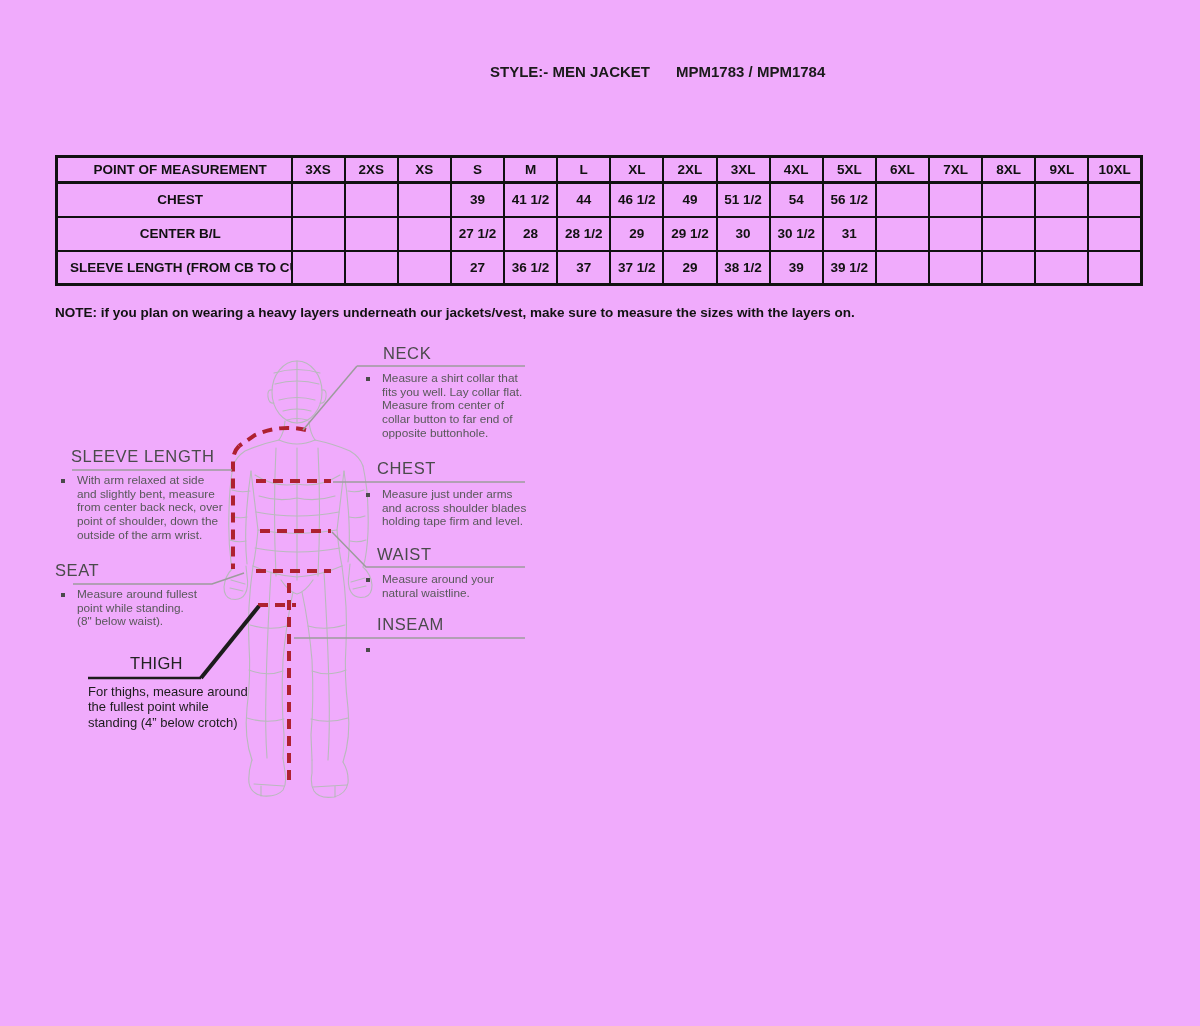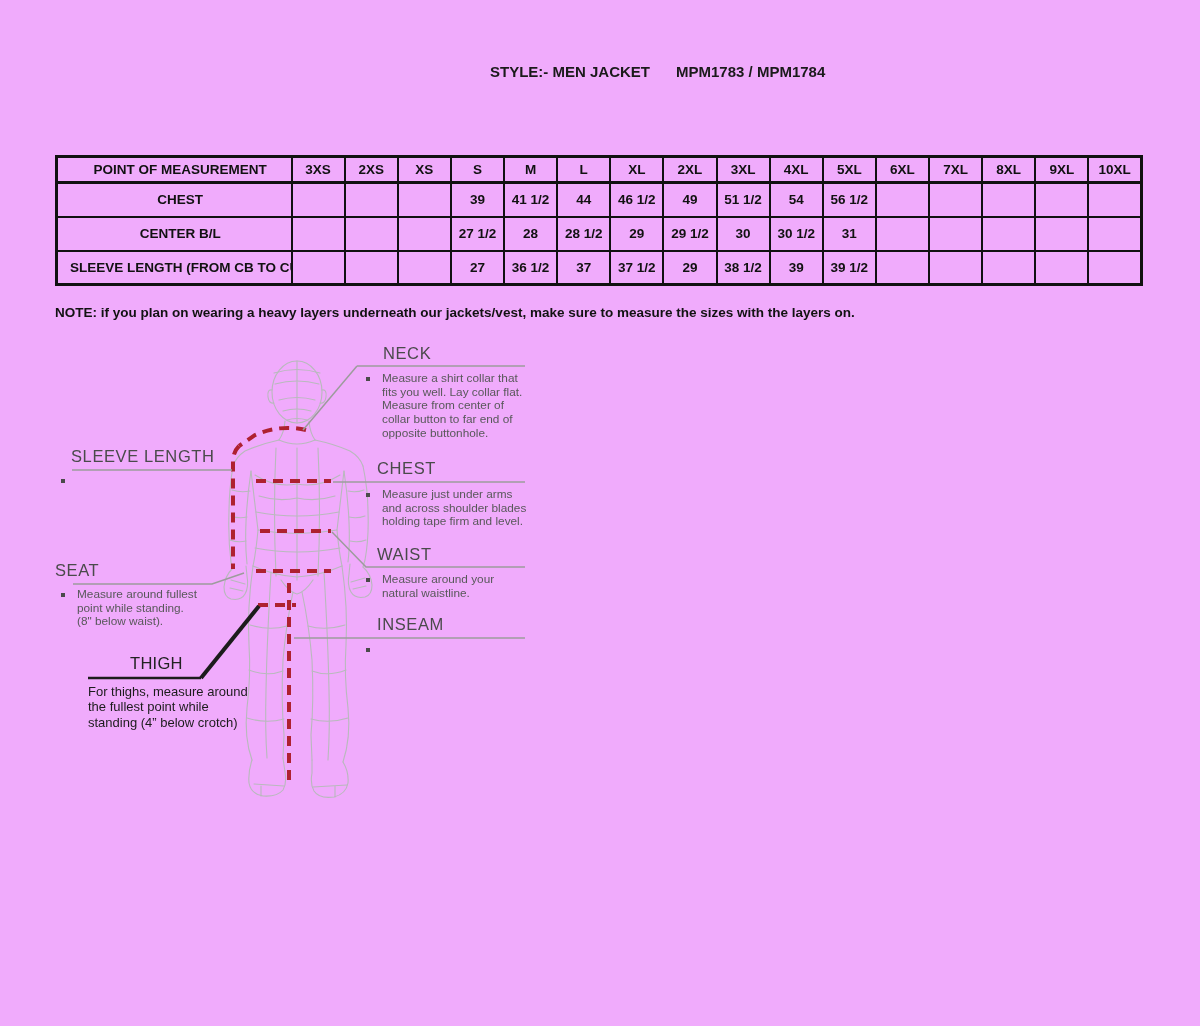--- a/index.html
+++ b/index.html
@@ -330,20 +330,25 @@
     </div>
 
     <div class="m-head" style="left:322px; top:275px;">INSEAM</div>
     <div class="m-desc" style="left:311px; top:303px; width:170px;">
       <span class="bullet"></span>
     </div>
 
     <div class="m-head" style="left:16px; top:107px;">SLEEVE LENGTH</div>
     <div class="m-desc" style="left:6px; top:134px; width:180px;">
       <span class="bullet"></span>
+      <div class="desc-text">With arm relaxed at side
+and slightly bent, measure
+from center back neck, over
+point of shoulder, down the
+outside of the arm wrist.</div>
     </div>
 
     <div class="m-head" style="left:0; top:221px;">SEAT</div>
     <div class="m-desc" style="left:6px; top:248px; width:175px;">
       <span class="bullet"></span>
       <div class="desc-text">Measure around fullest
 point while standing.
 (8" below waist).</div>
     </div>
 

